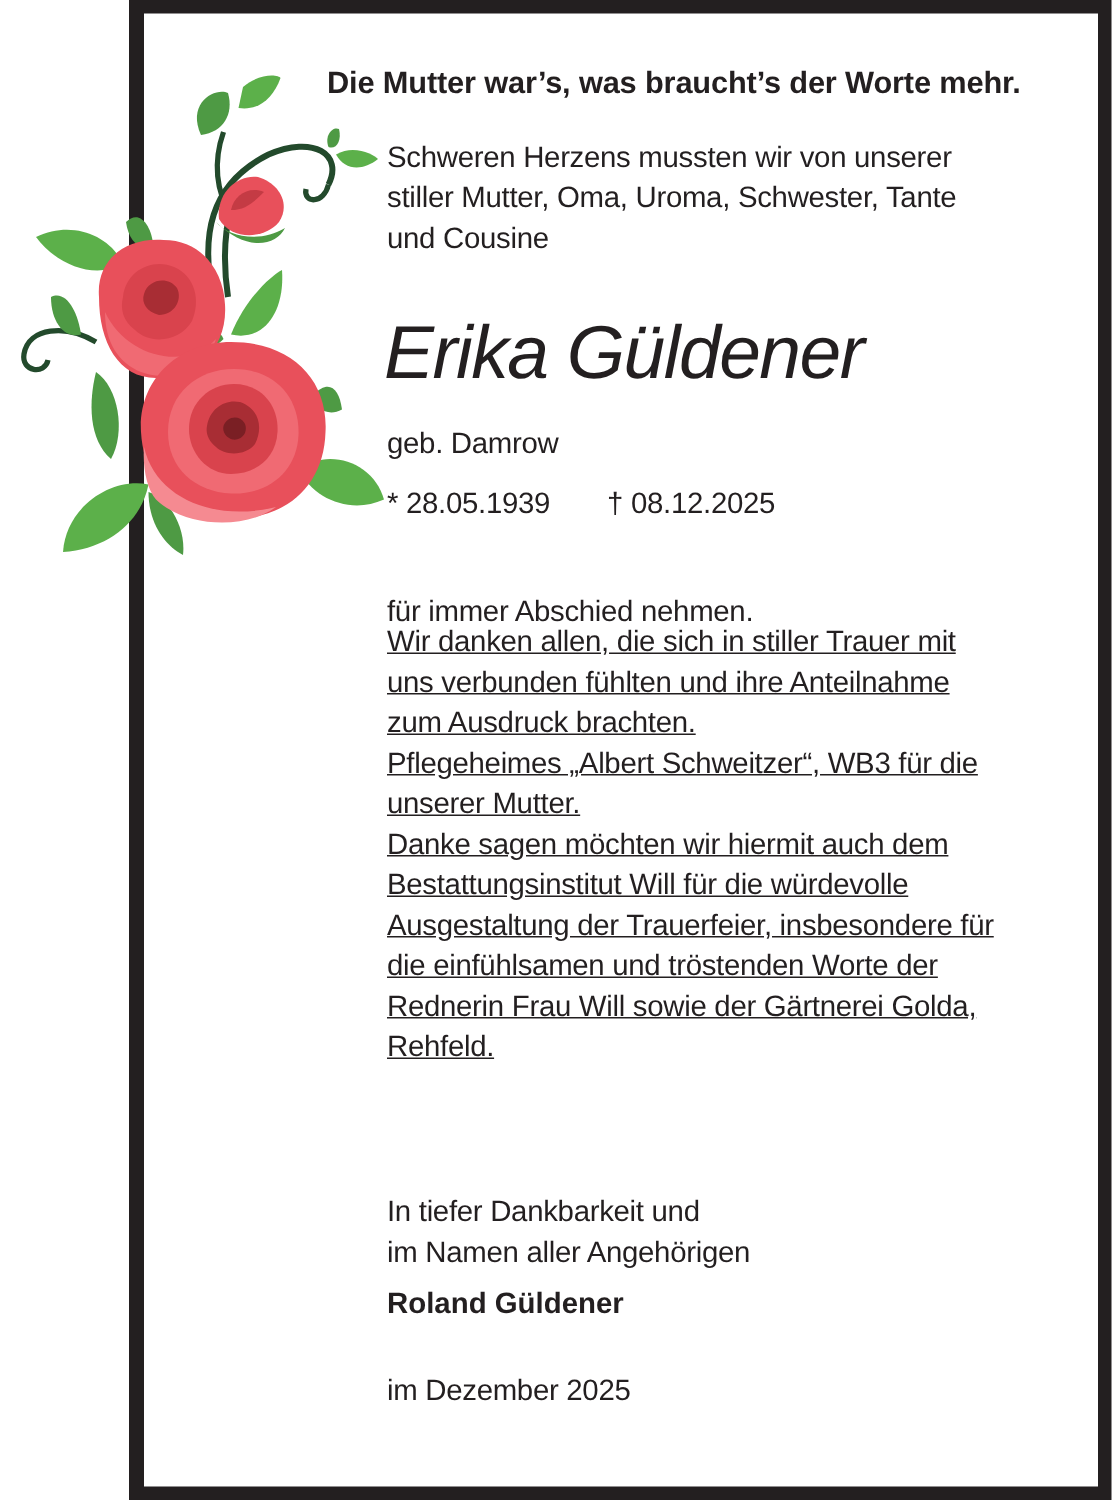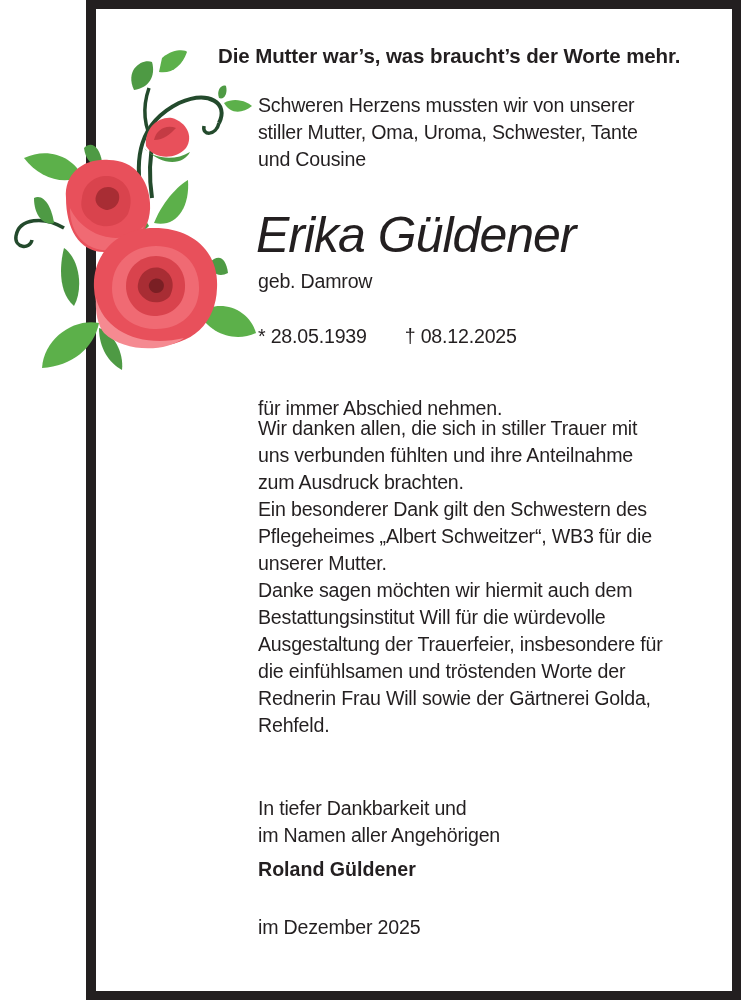--- a/index.html
+++ b/index.html
@@ -3,25 +3,25 @@
 <meta charset="utf-8">
 <style>
   html, body { margin:0; padding:0; background:#ffffff; }
   body { width:741px; height:1000px; position:relative; overflow:hidden; font-family:"Liberation Sans", "DejaVu Sans", sans-serif; color:#231f20; }
   .frame { position:absolute; left:86px; top:0; width:655px; height:1000px; box-sizing:border-box; border:9px solid #231f20; border-left-width:10px; background:#fff; }
   .roses { position:absolute; left:4px; top:48px; width:252px; height:325px; }
   .title { position:absolute; left:218px; top:34px; font-size:20.5px; font-weight:bold; letter-spacing:-0.1px; white-space:nowrap;margin-top:10px; }
   .txt { position:absolute; left:258px; font-size:19.6px; line-height:27px; white-space:nowrap; letter-spacing:-0.2px; }
   .intro { top:92px; }
   .name { position:absolute; left:256px; top:206px; font-family:Liberation Sans, sans-serif; font-style:italic; font-size:50px; letter-spacing:-1px; white-space:nowrap; color:#231f20; }
-  .birth-name { top:268px; }
+  .birth-name { top:283px; }
   .dates { top:323px; }
   .dates .death { margin-left:38px; }
   .farewell { top:363px;margin-top:32px; }
-  .body { top:415px; }
+  .body { top:415px;text-decoration:underline; }
   .closing { top:795px; }
   .signer { position:absolute; left:258px; top:858px; font-size:19.6px; font-weight:bold; white-space:nowrap;text-align:center; }
   .place { top:914px; }
   .line { display:block; }
 </style>
 </head>
 <body>
 
 <div class="frame"></div>
 
@@ -80,21 +80,20 @@
 <div class="txt dates">
   <span>* 28.05.1939</span><span class="death">† 08.12.2025</span>
 </div>
 
 <div class="txt farewell">für immer Abschied nehmen.</div>
 
 <div class="txt body">
   <span class="line">Wir danken allen, die sich in stiller Trauer mit</span>
   <span class="line">uns verbunden fühlten und ihre Anteilnahme</span>
   <span class="line">zum Ausdruck brachten.</span>
-  <span class="line">Ein besonderer Dank gilt den Schwestern des</span>
   <span class="line">Pflegeheimes „Albert Schweitzer“, WB3 für die</span>
   <span class="line">unserer Mutter.</span>
   <span class="line">Danke sagen möchten wir hiermit auch dem</span>
   <span class="line">Bestattungsinstitut Will für die würdevolle</span>
   <span class="line">Ausgestaltung der Trauerfeier, insbesondere für</span>
   <span class="line">die einfühlsamen und tröstenden Worte der</span>
   <span class="line">Rednerin Frau Will sowie der Gärtnerei Golda,</span>
   <span class="line">Rehfeld.</span>
 </div>
 

